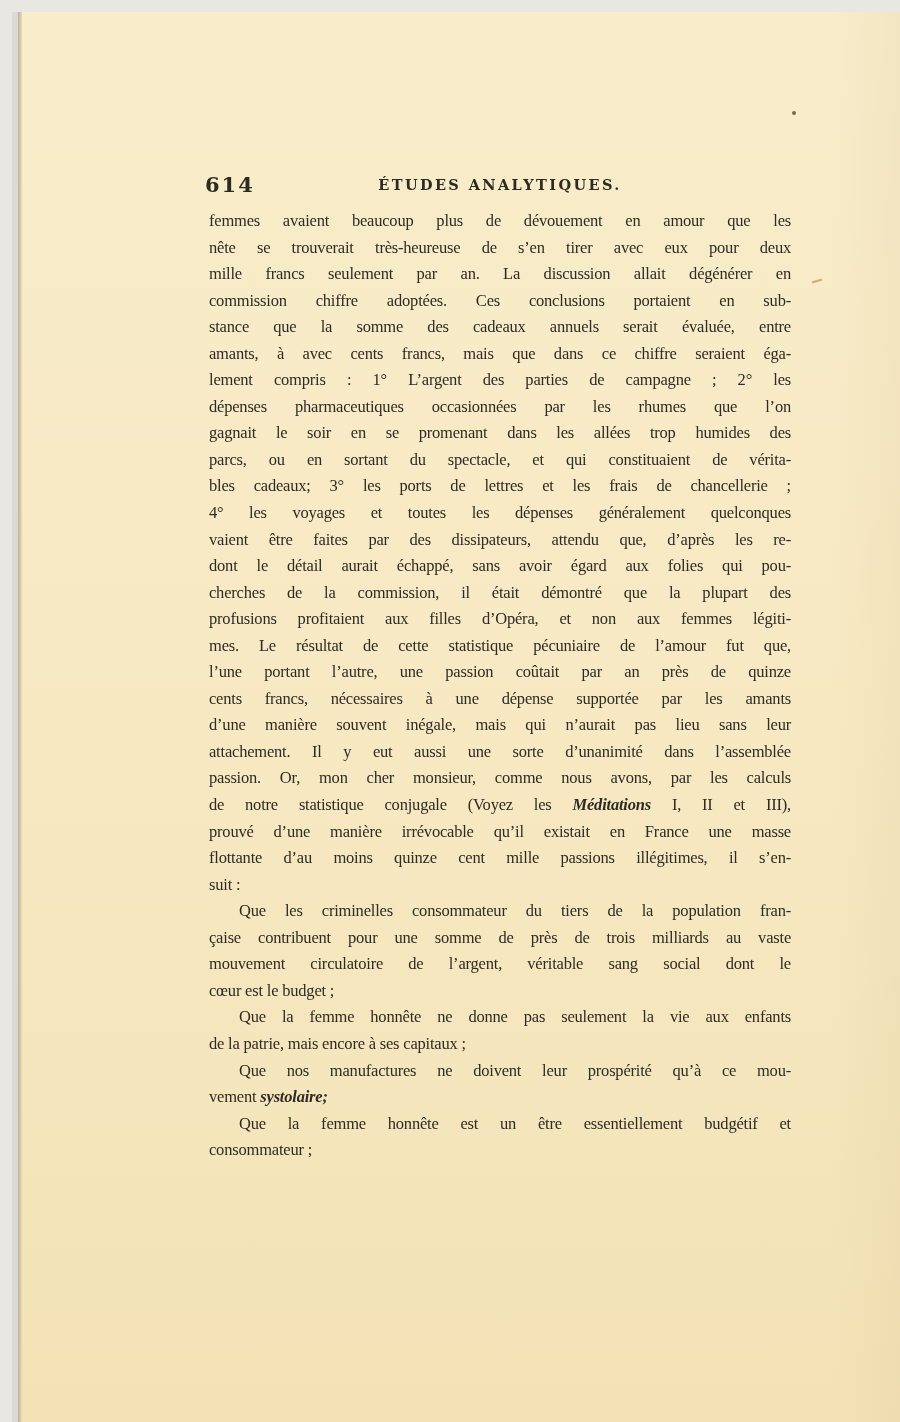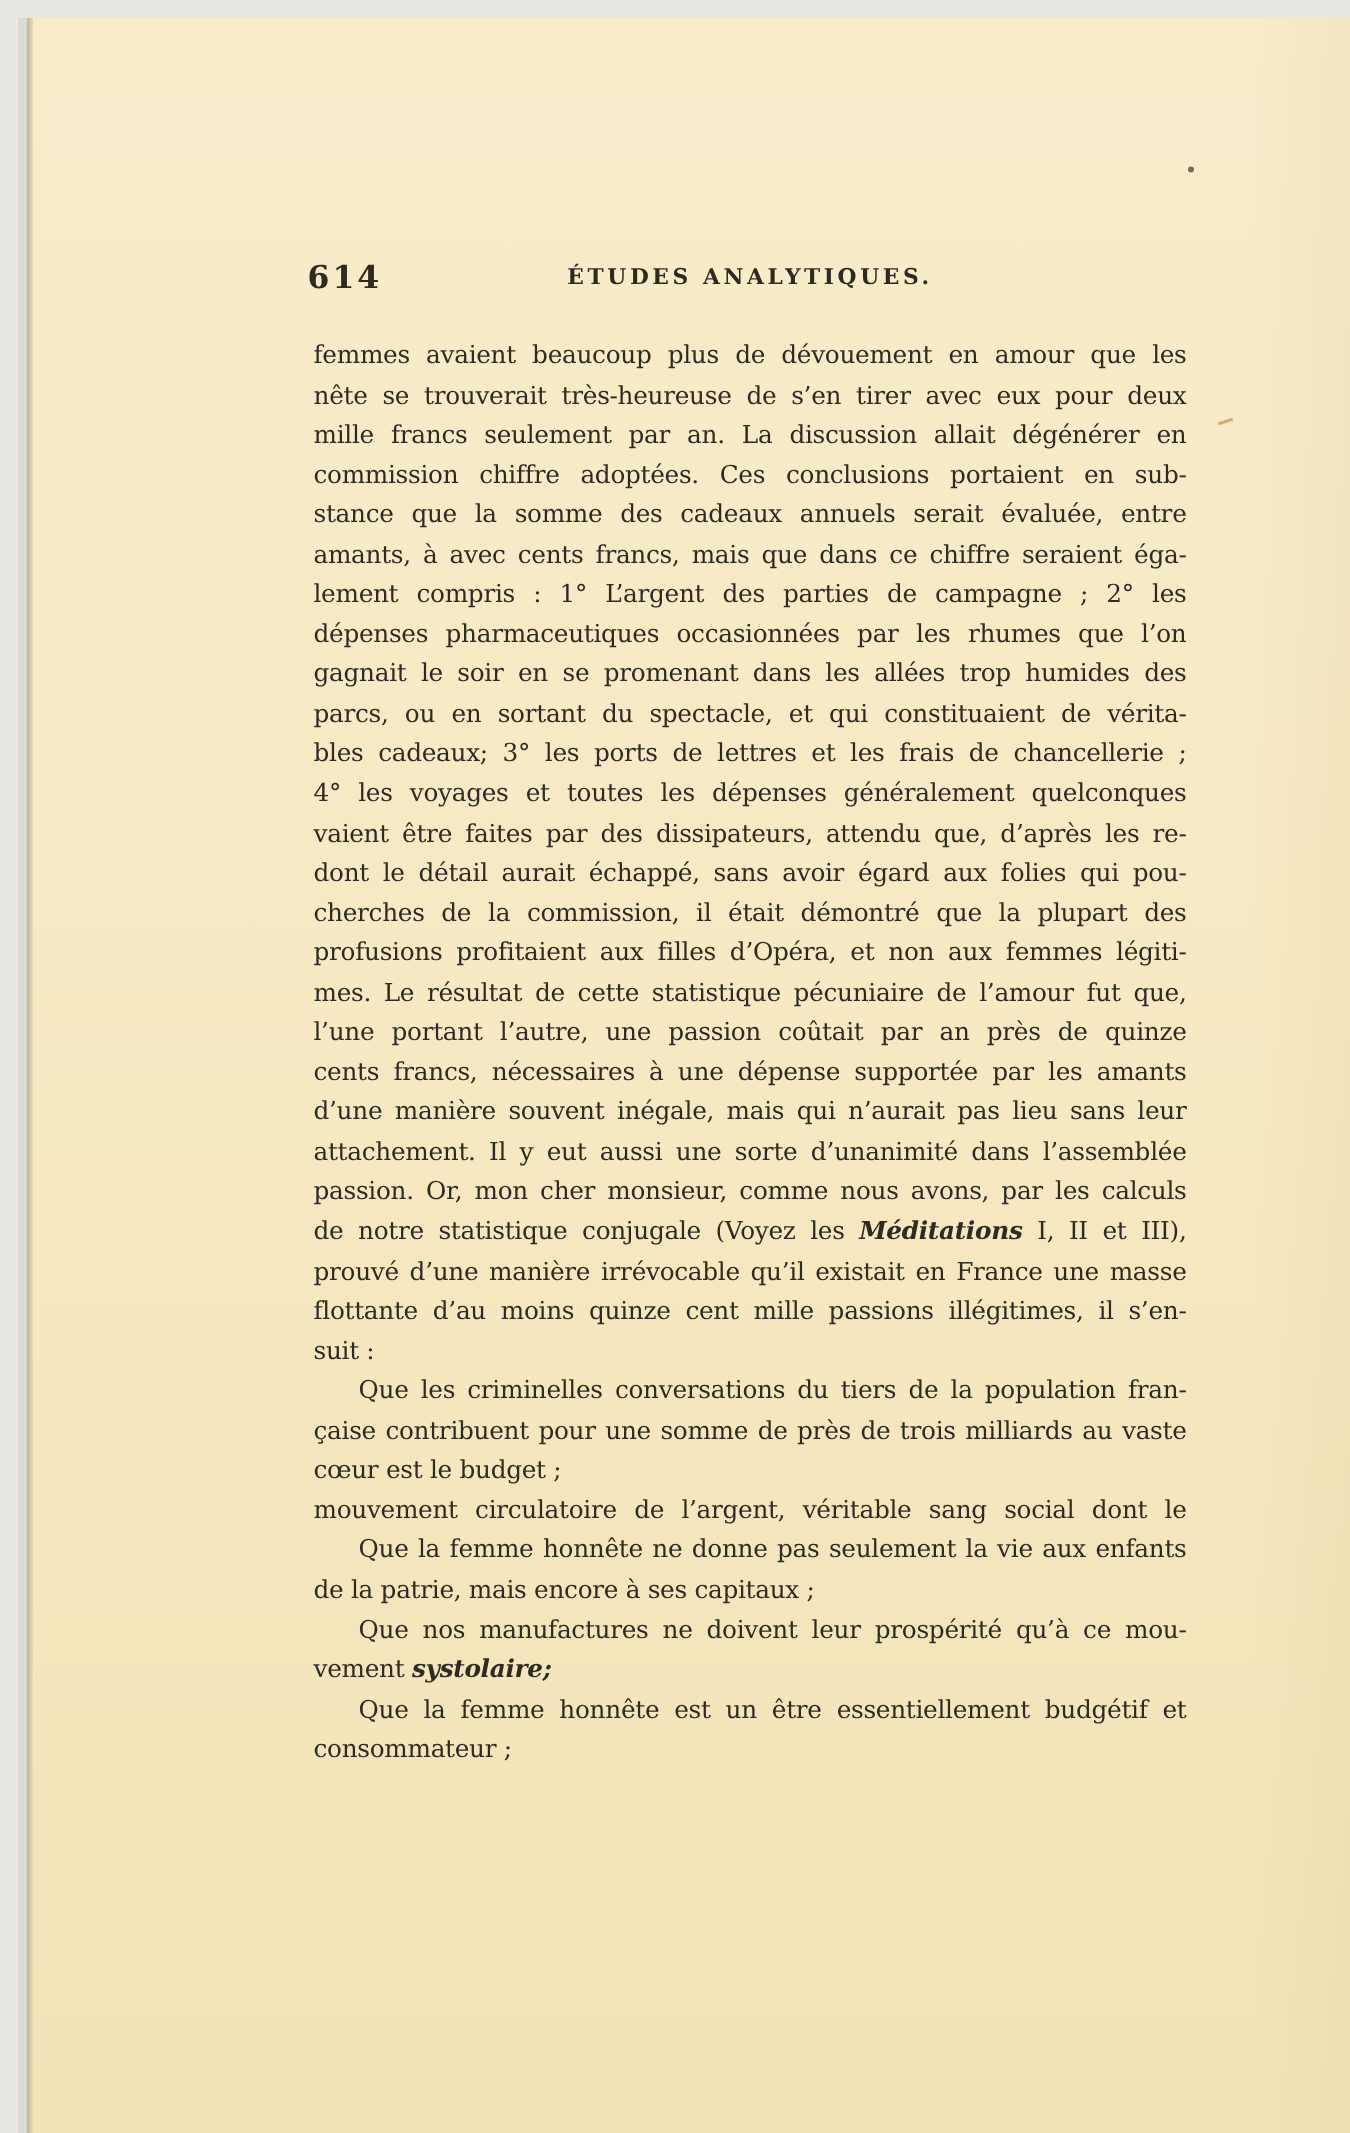--- a/index.html
+++ b/index.html
@@ -53,24 +53,25 @@
     display: block;
     width: 100%;
     text-align: center;
     font-size: 14.5px;
     font-weight: bold;
     letter-spacing: 2.4px;
     padding-top: 4px;
   }
   .body-text {
     position: absolute;
-    top: 212px;
+    top: 196px;
     left: 197px;
     width: 582px;
     color: #2e2b24;
+    font-family: Liberation Serif, serif;
   }
   .line {
     font-size: 16.5px;
     line-height: 26.55px;
     letter-spacing: -0.2px;
     text-align: justify;
     text-align-last: justify;
     white-space: normal;
   }
   .line.last {
@@ -133,24 +134,24 @@
       <div class="line"><span>mes. Le résultat de cette statistique pécuniaire de l’amour fut que,</span></div>
       <div class="line"><span>l’une portant l’autre, une passion coûtait par an près de quinze</span></div>
       <div class="line"><span>cents francs, nécessaires à une dépense supportée par les amants</span></div>
       <div class="line"><span>d’une manière souvent inégale, mais qui n’aurait pas lieu sans leur</span></div>
       <div class="line"><span>attachement. Il y eut aussi une sorte d’unanimité dans l’assemblée</span></div>
       <div class="line"><span>passion. Or, mon cher monsieur, comme nous avons, par les calculs</span></div>
       <div class="line"><span>de notre statistique conjugale (Voyez les </span><span class="it">Méditations</span><span> I, II et III),</span></div>
       <div class="line"><span>prouvé d’une manière irrévocable qu’il existait en France une masse</span></div>
       <div class="line"><span>flottante d’au moins quinze cent mille passions illégitimes, il s’en-</span></div>
       <div class="line last"><span>suit :</span></div>
-      <div class="line indent"><span>Que les criminelles conversations du tiers de la population fran-</span></div>
+      <div class="line indent"><span>Que les criminelles consommateur du tiers de la population fran-</span></div>
       <div class="line"><span>çaise contribuent pour une somme de près de trois milliards au vaste</span></div>
+      <div class="line"><span>mouvement circulatoire de l’argent, véritable sang social dont le</span></div>
       <div class="line last"><span>cœur est le budget ;</span></div>
-      <div class="line"><span>mouvement circulatoire de l’argent, véritable sang social dont le</span></div>
       <div class="line indent"><span>Que la femme honnête ne donne pas seulement la vie aux enfants</span></div>
       <div class="line last"><span>de la patrie, mais encore à ses capitaux ;</span></div>
       <div class="line indent"><span>Que nos manufactures ne doivent leur prospérité qu’à ce mou-</span></div>
       <div class="line last"><span>vement </span><span class="it">systolaire;</span></div>
       <div class="line indent"><span>Que la femme honnête est un être essentiellement budgétif et</span></div>
       <div class="line last"><span>consommateur ;</span></div>
     </div>
 
   <div class="speck-dark"></div>
   <div class="speck-orange"></div>

